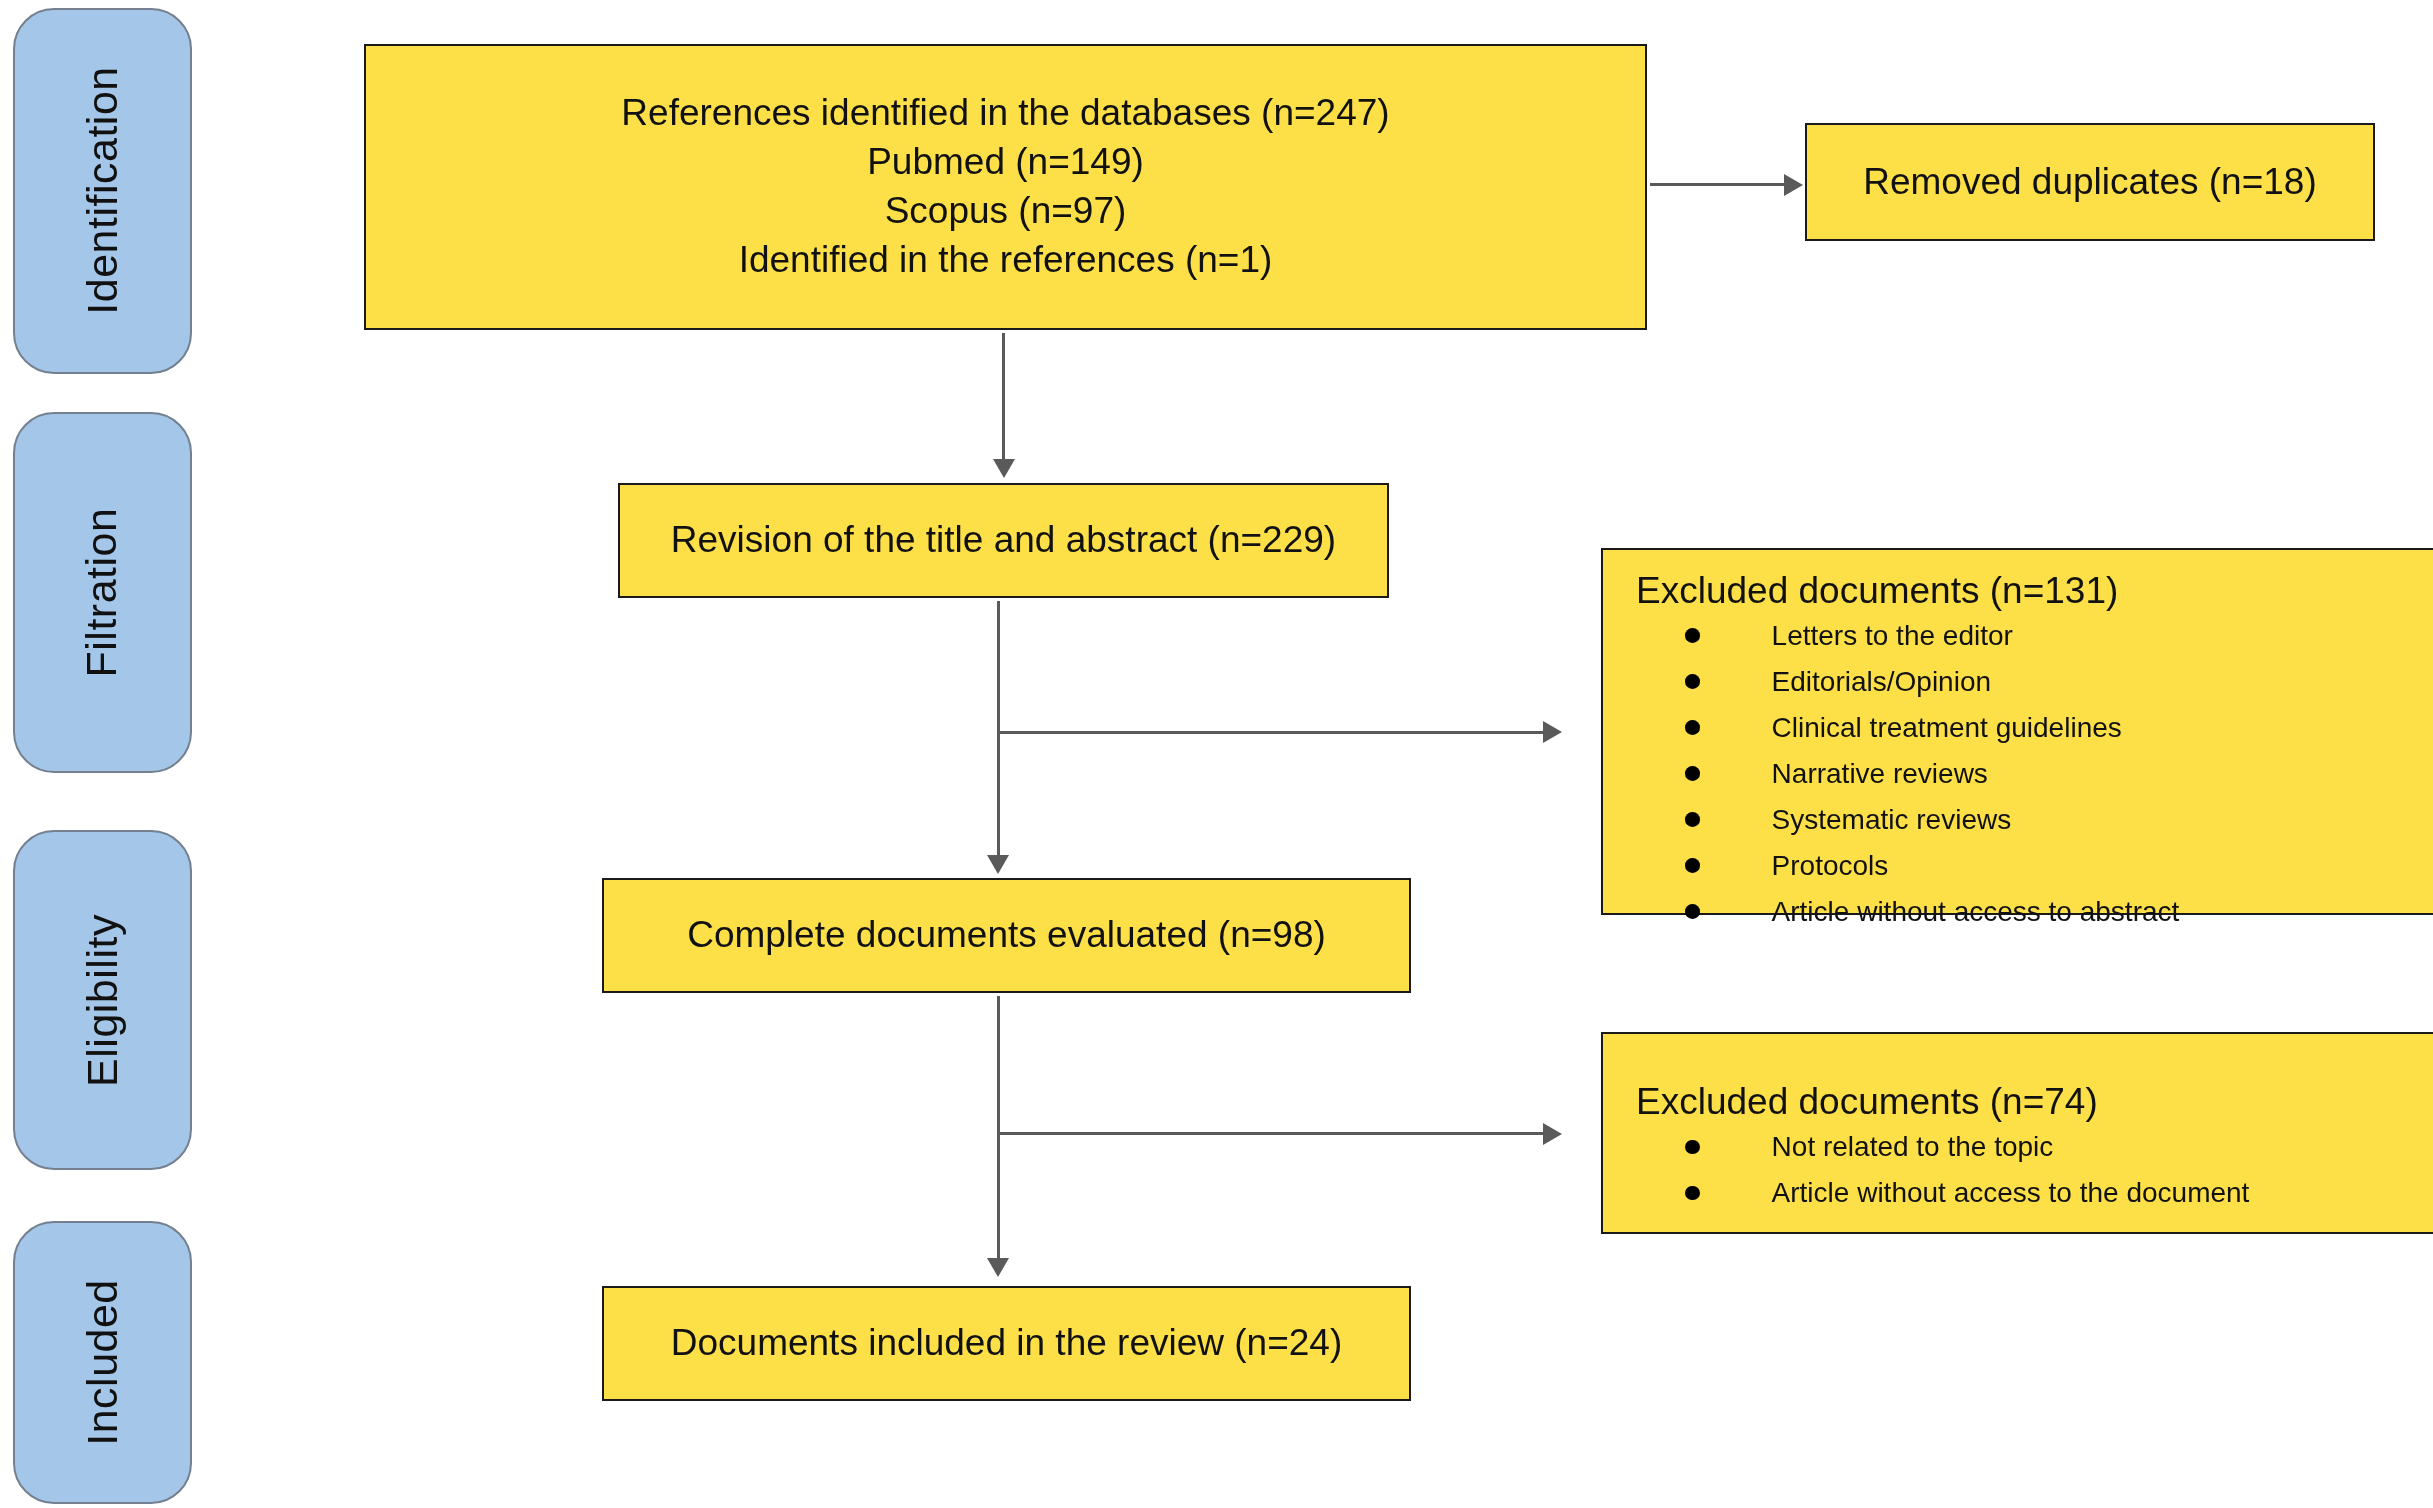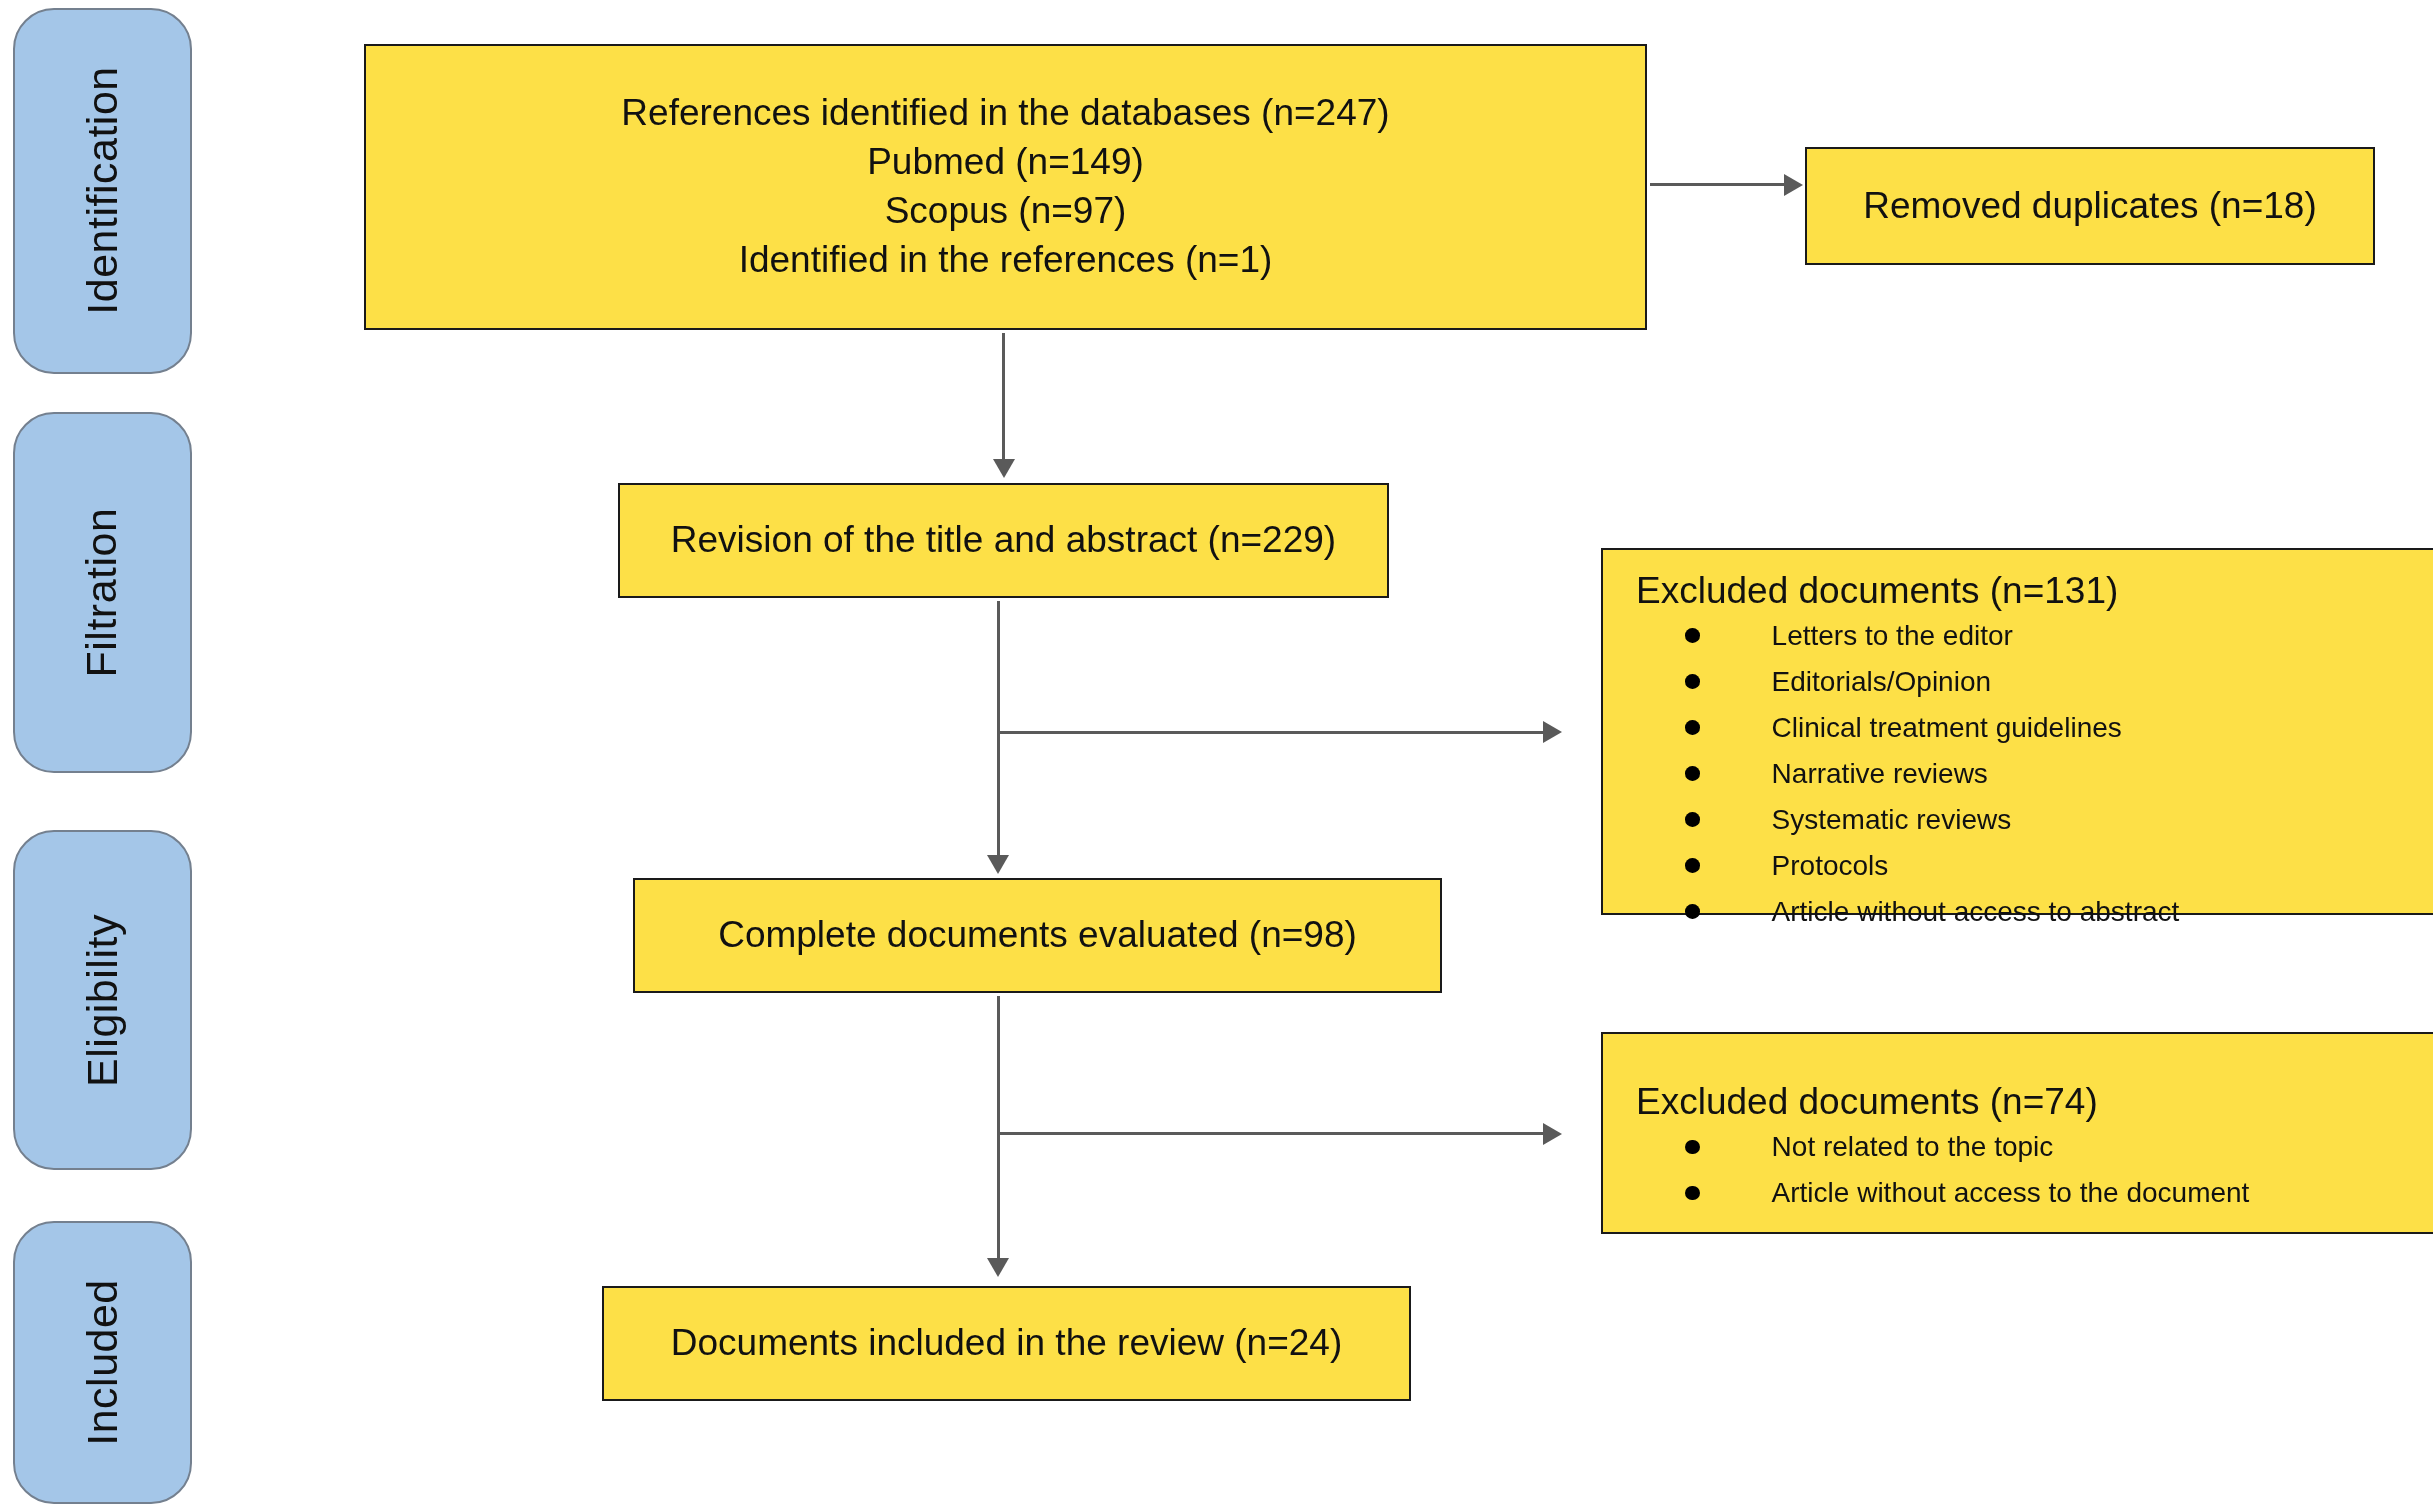--- a/index.html
+++ b/index.html
@@ -95,21 +95,21 @@
     <span class="stage-label">Included</span>
   </div>
 
   <div class="box center-box" style="left:364px;top:44px;width:1283px;height:286px;">
     <div>References identified in the databases (n=247)</div>
     <div>Pubmed (n=149)</div>
     <div>Scopus (n=97)</div>
     <div>Identified in the references (n=1)</div>
   </div>
 
-  <div class="box center-box" style="left:1805px;top:147px;width:570px;height:118px;">
+  <div class="box center-box" style="left:1805px;top:123px;width:570px;height:118px;">
     <div>Removed duplicates (n=18)</div>
   </div>
 
   <div class="box center-box" style="left:618px;top:483px;width:771px;height:115px;">
     <div>Revision of the title and abstract (n=229)</div>
   </div>
 
   <div class="box excluded-box" style="left:1568px;top:548px;width:858px;height:367px;padding-top:17.5px;">
     <div class="ex-title">Excluded documents (n=131)</div>
     <div class="ex-item">
@@ -135,21 +135,21 @@
     <div class="ex-item">
       <span class="bullet"></span>
       <span>Protocols</span>
     </div>
     <div class="ex-item">
       <span class="bullet"></span>
       <span>Article without access to abstract</span>
     </div>
   </div>
 
-  <div class="box center-box" style="left:602px;top:878px;width:809px;height:115px;margin-left:31px;">
+  <div class="box center-box" style="left:602px;top:878px;width:809px;height:115px;">
     <div>Complete documents evaluated (n=98)</div>
   </div>
 
   <div class="box excluded-box" style="left:1568px;top:1032px;width:912px;height:202px;padding-top:45px;">
     <div class="ex-title">Excluded documents (n=74)</div>
     <div class="ex-item">
       <span class="bullet"></span>
       <span>Not related to the topic</span>
     </div>
     <div class="ex-item">

